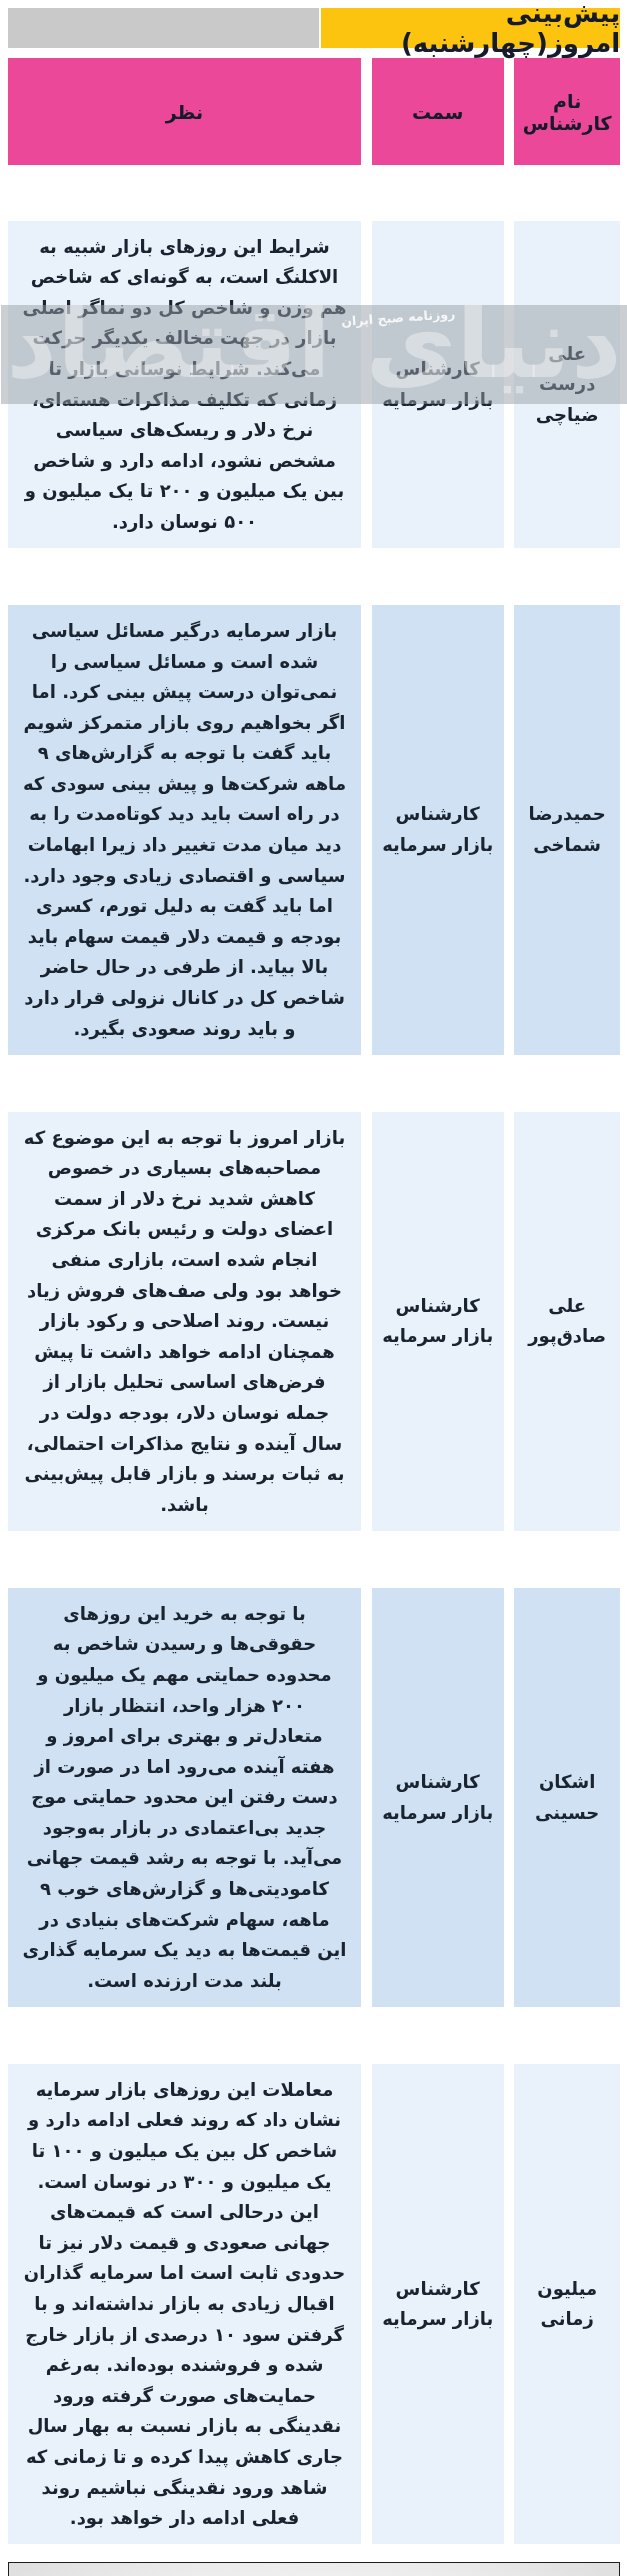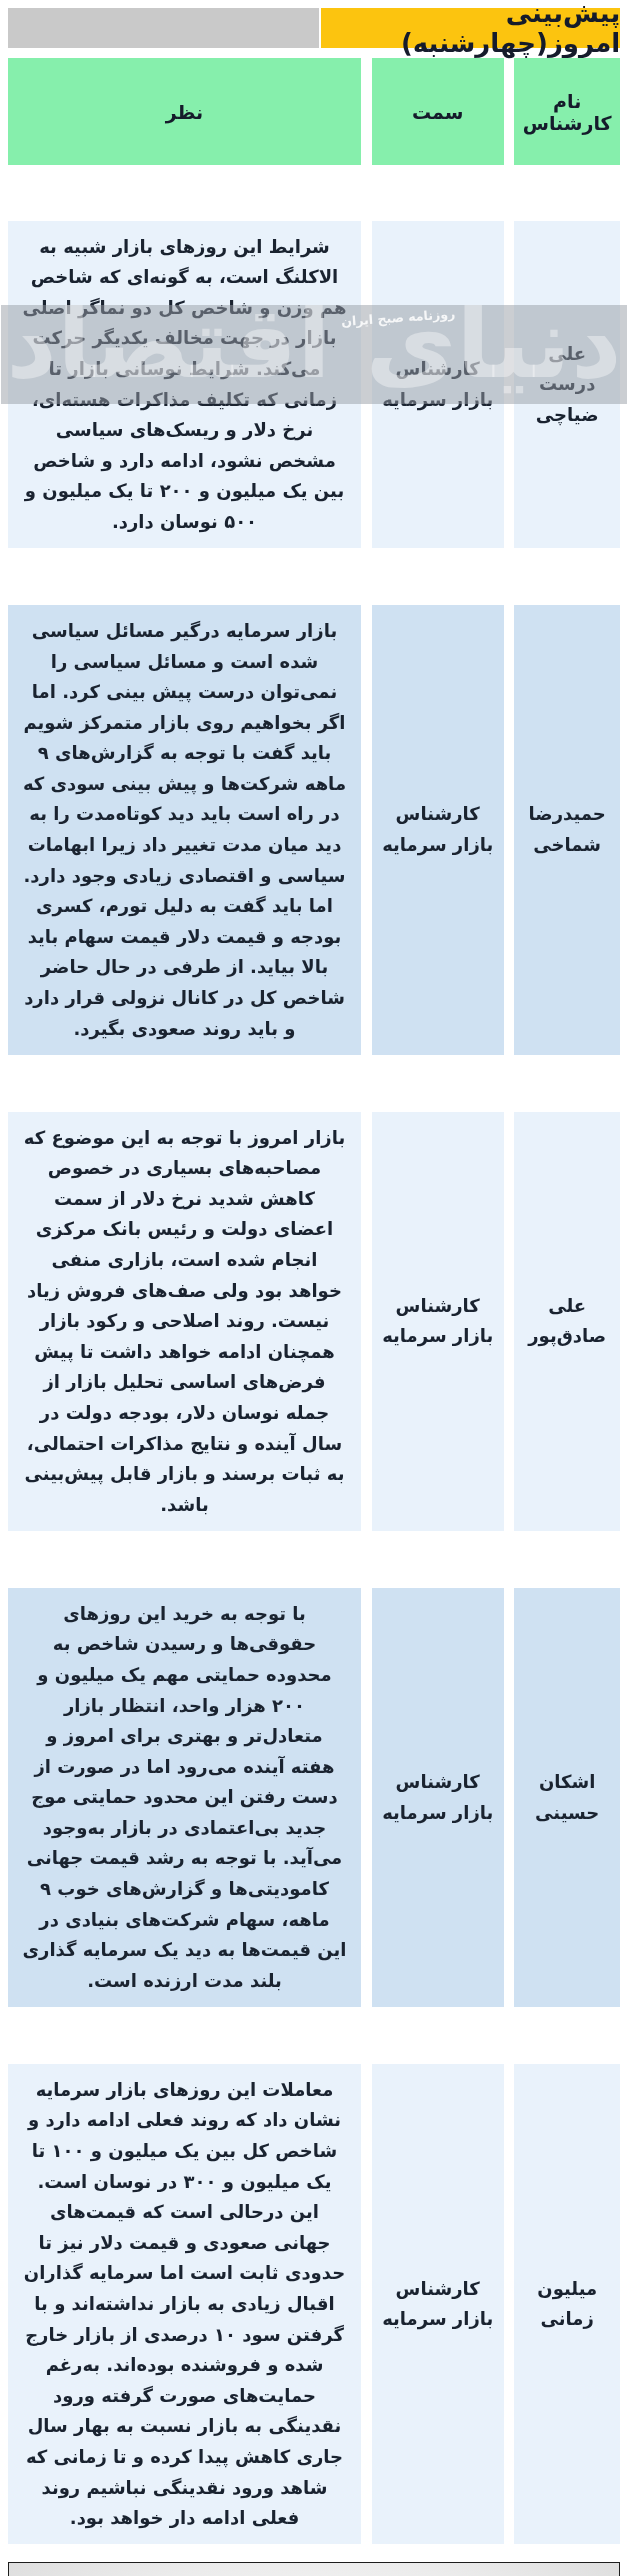--- a/index.html
+++ b/index.html
@@ -17,21 +17,21 @@
     width:299px; background:#fcc40f; color:#151b2b;
     display:flex; align-items:center; justify-content:center;
     font-size:26px; font-weight:bold;
   }
   .title-filler { flex:1; background:#c9c9c9; }
 
   
   .tbl { margin-top:10.5px; }
   .hdr-row { display:flex; gap:10.5px; height:107px; margin-bottom:7.8px; }
   .hdr-cell {
-    background:#86efac; color:#151b2b; font-weight:bold; font-size:19px;
+    background:#ec4899; color:#151b2b; font-weight:bold; font-size:19px;
     display:flex; align-items:center; justify-content:center; text-align:center;
   }
   .col-name { width:106px; flex:none; }
   .col-pos  { width:132px; flex:none; }
   .col-op   { flex:1; }
 
   .t-row { display:flex; gap:10.5px; margin-bottom:9.4px; }
   .t-row .cell {
     display:flex; align-items:center; justify-content:center; text-align:center;
     color:#1a2330; font-weight:bold; font-size:18px; line-height:1.7;margin-top:48px;

